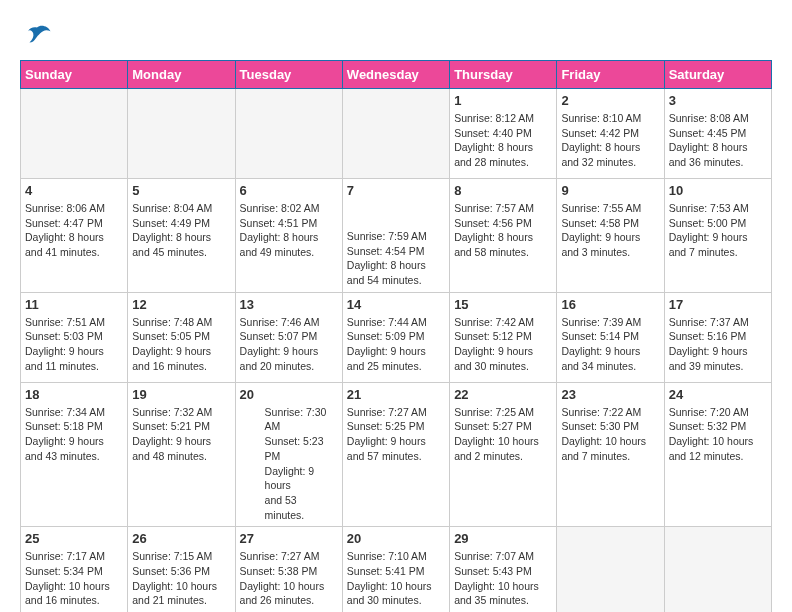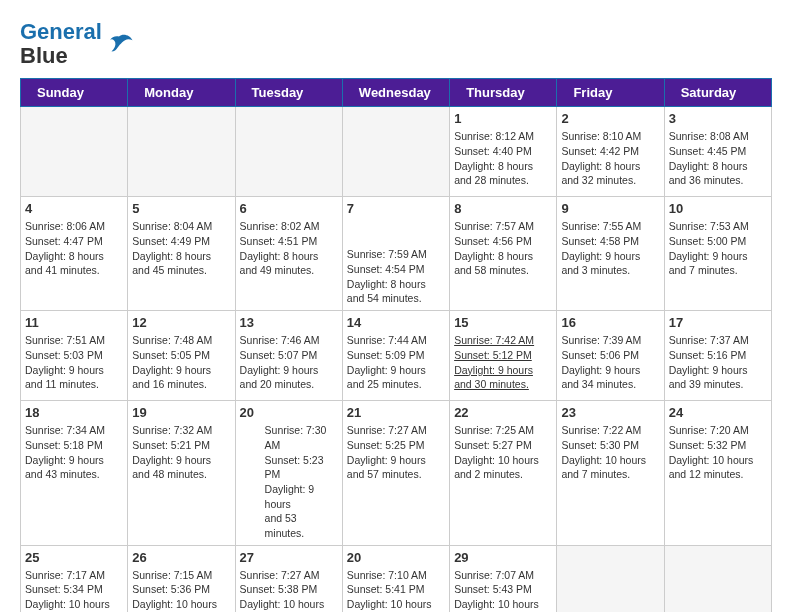--- a/index.html
+++ b/index.html
@@ -43,25 +43,25 @@
     .location {
       font-size: 16px;
       color: #555;
     }
     table {
       width: 100%;
       border-collapse: collapse;
       table-layout: fixed;
     }
     thead th {
-      background-color: #4c1d95;
+      background-color: #ec4899;
       color: #fff;
       font-size: 13px;
       font-weight: bold;
-      padding: 6px 16px;
+      padding: 6px 4px;
       text-align: left;
       border: 1px solid #1a6fad;
     }
     td {
       border: 1px solid #ccc;
       vertical-align: top;
       padding: 4px;
       font-size: 11px;
       color: #333;
       height: 90px;
@@ -79,25 +79,20 @@
       font-size: 10.5px;
       line-height: 1.4;
       color: #333;
     }
   </style>
 </head>
 <body>
 
 <div class="header">
   <div class="logo">
-    <div>
-      <div class="logo-text">
-        <span>General</span><br>Blue
-      </div>
-    </div>
     <svg class="logo-bird" viewBox="0 0 40 40">
       <path d="M20 10 C25 5, 35 8, 38 15 C32 12, 28 14, 24 18 C22 20, 20 22, 18 25 C16 28, 14 30, 10 30 C14 26, 16 22, 15 18 C14 14, 10 12, 8 15 C10 10, 16 9, 20 10 Z" fill="#1a6fad"></path>
     </svg>
   </div>
   <div class="title-block">
     <div class="month-title"></div>
     <div class="location"></div>
   </div>
 </div>
 
@@ -216,29 +211,29 @@
         </td>
         <td>
           <div class="day-num">14</div>
           <div class="cell-text" style="white-space: pre-line;">Sunrise: 7:44 AM
 Sunset: 5:09 PM
 Daylight: 9 hours
 and 25 minutes.</div>
         </td>
         <td>
           <div class="day-num">15</div>
-          <div class="cell-text" style="white-space: pre-line; text-decoration: underline;">Sunrise: 7:42 AM
+          <div class="cell-text" style="white-space: pre-line;">Sunrise: 7:42 AM
 Sunset: 5:12 PM
 Daylight: 9 hours
 and 30 minutes.</div>
         </td>
         <td>
           <div class="day-num">16</div>
           <div class="cell-text" style="white-space: pre-line;">Sunrise: 7:39 AM
-Sunset: 5:06 PM
+Sunset: 5:14 PM
 Daylight: 9 hours
 and 34 minutes.</div>
         </td>
         <td>
           <div class="day-num">17</div>
           <div class="cell-text" style="white-space: pre-line;">Sunrise: 7:37 AM
 Sunset: 5:16 PM
 Daylight: 9 hours
 and 39 minutes.</div>
         </td>

